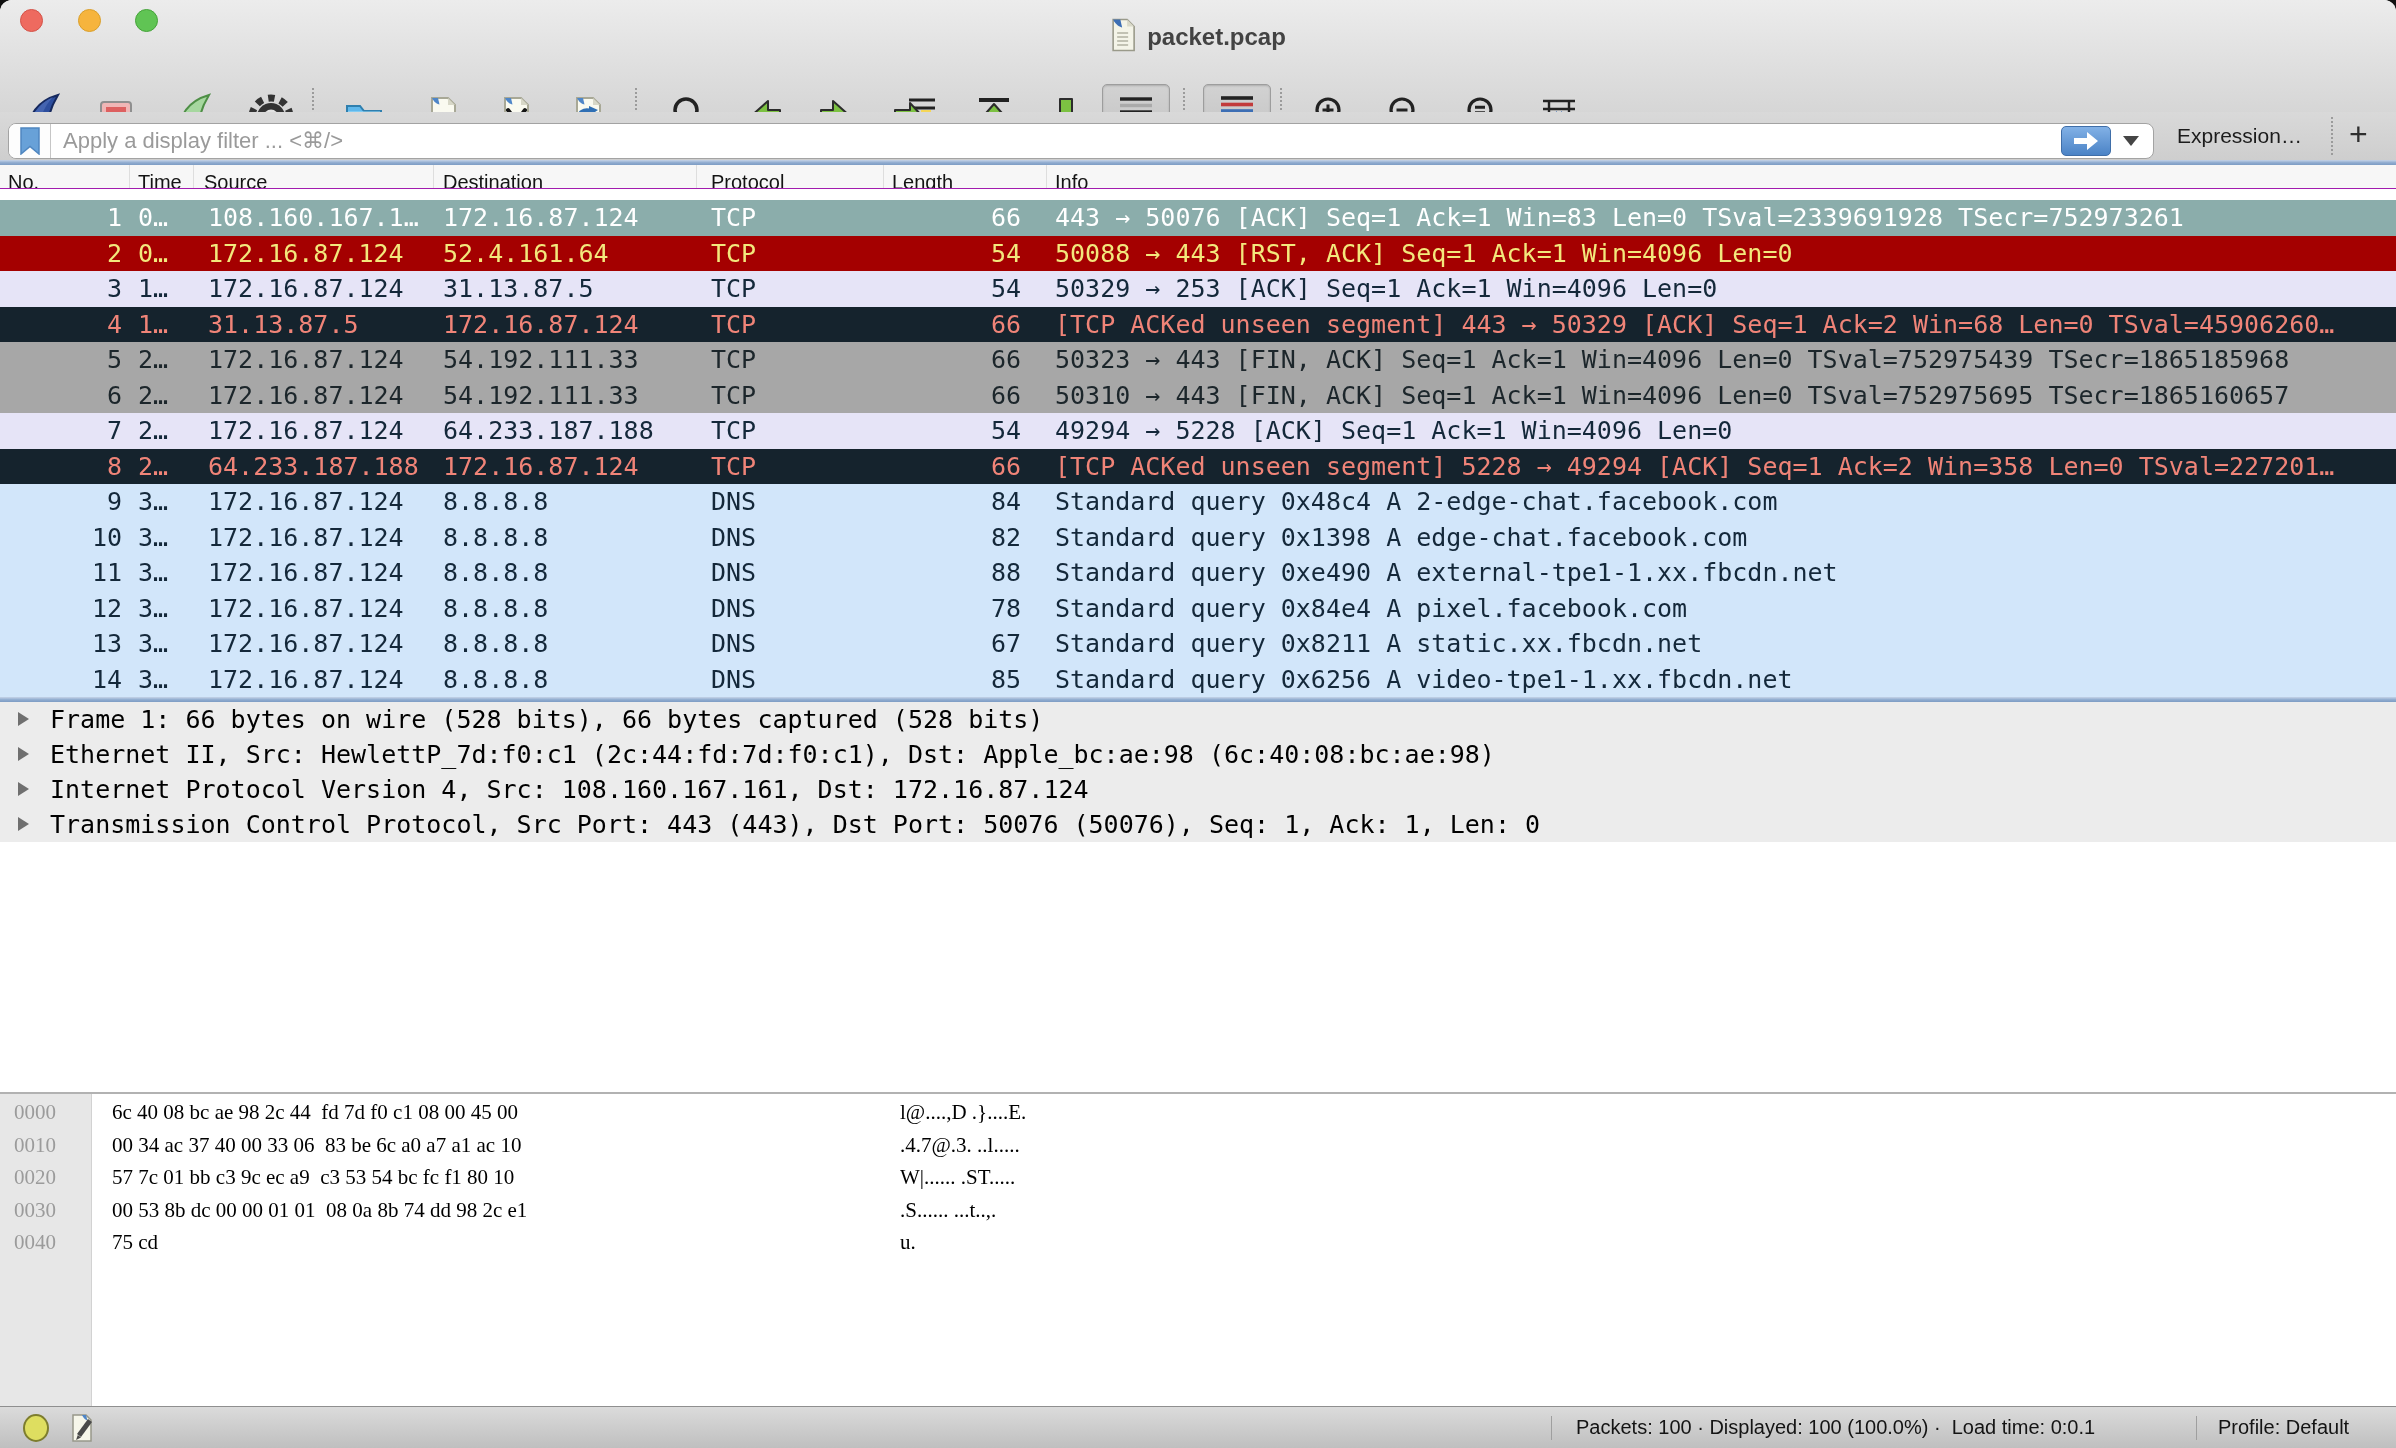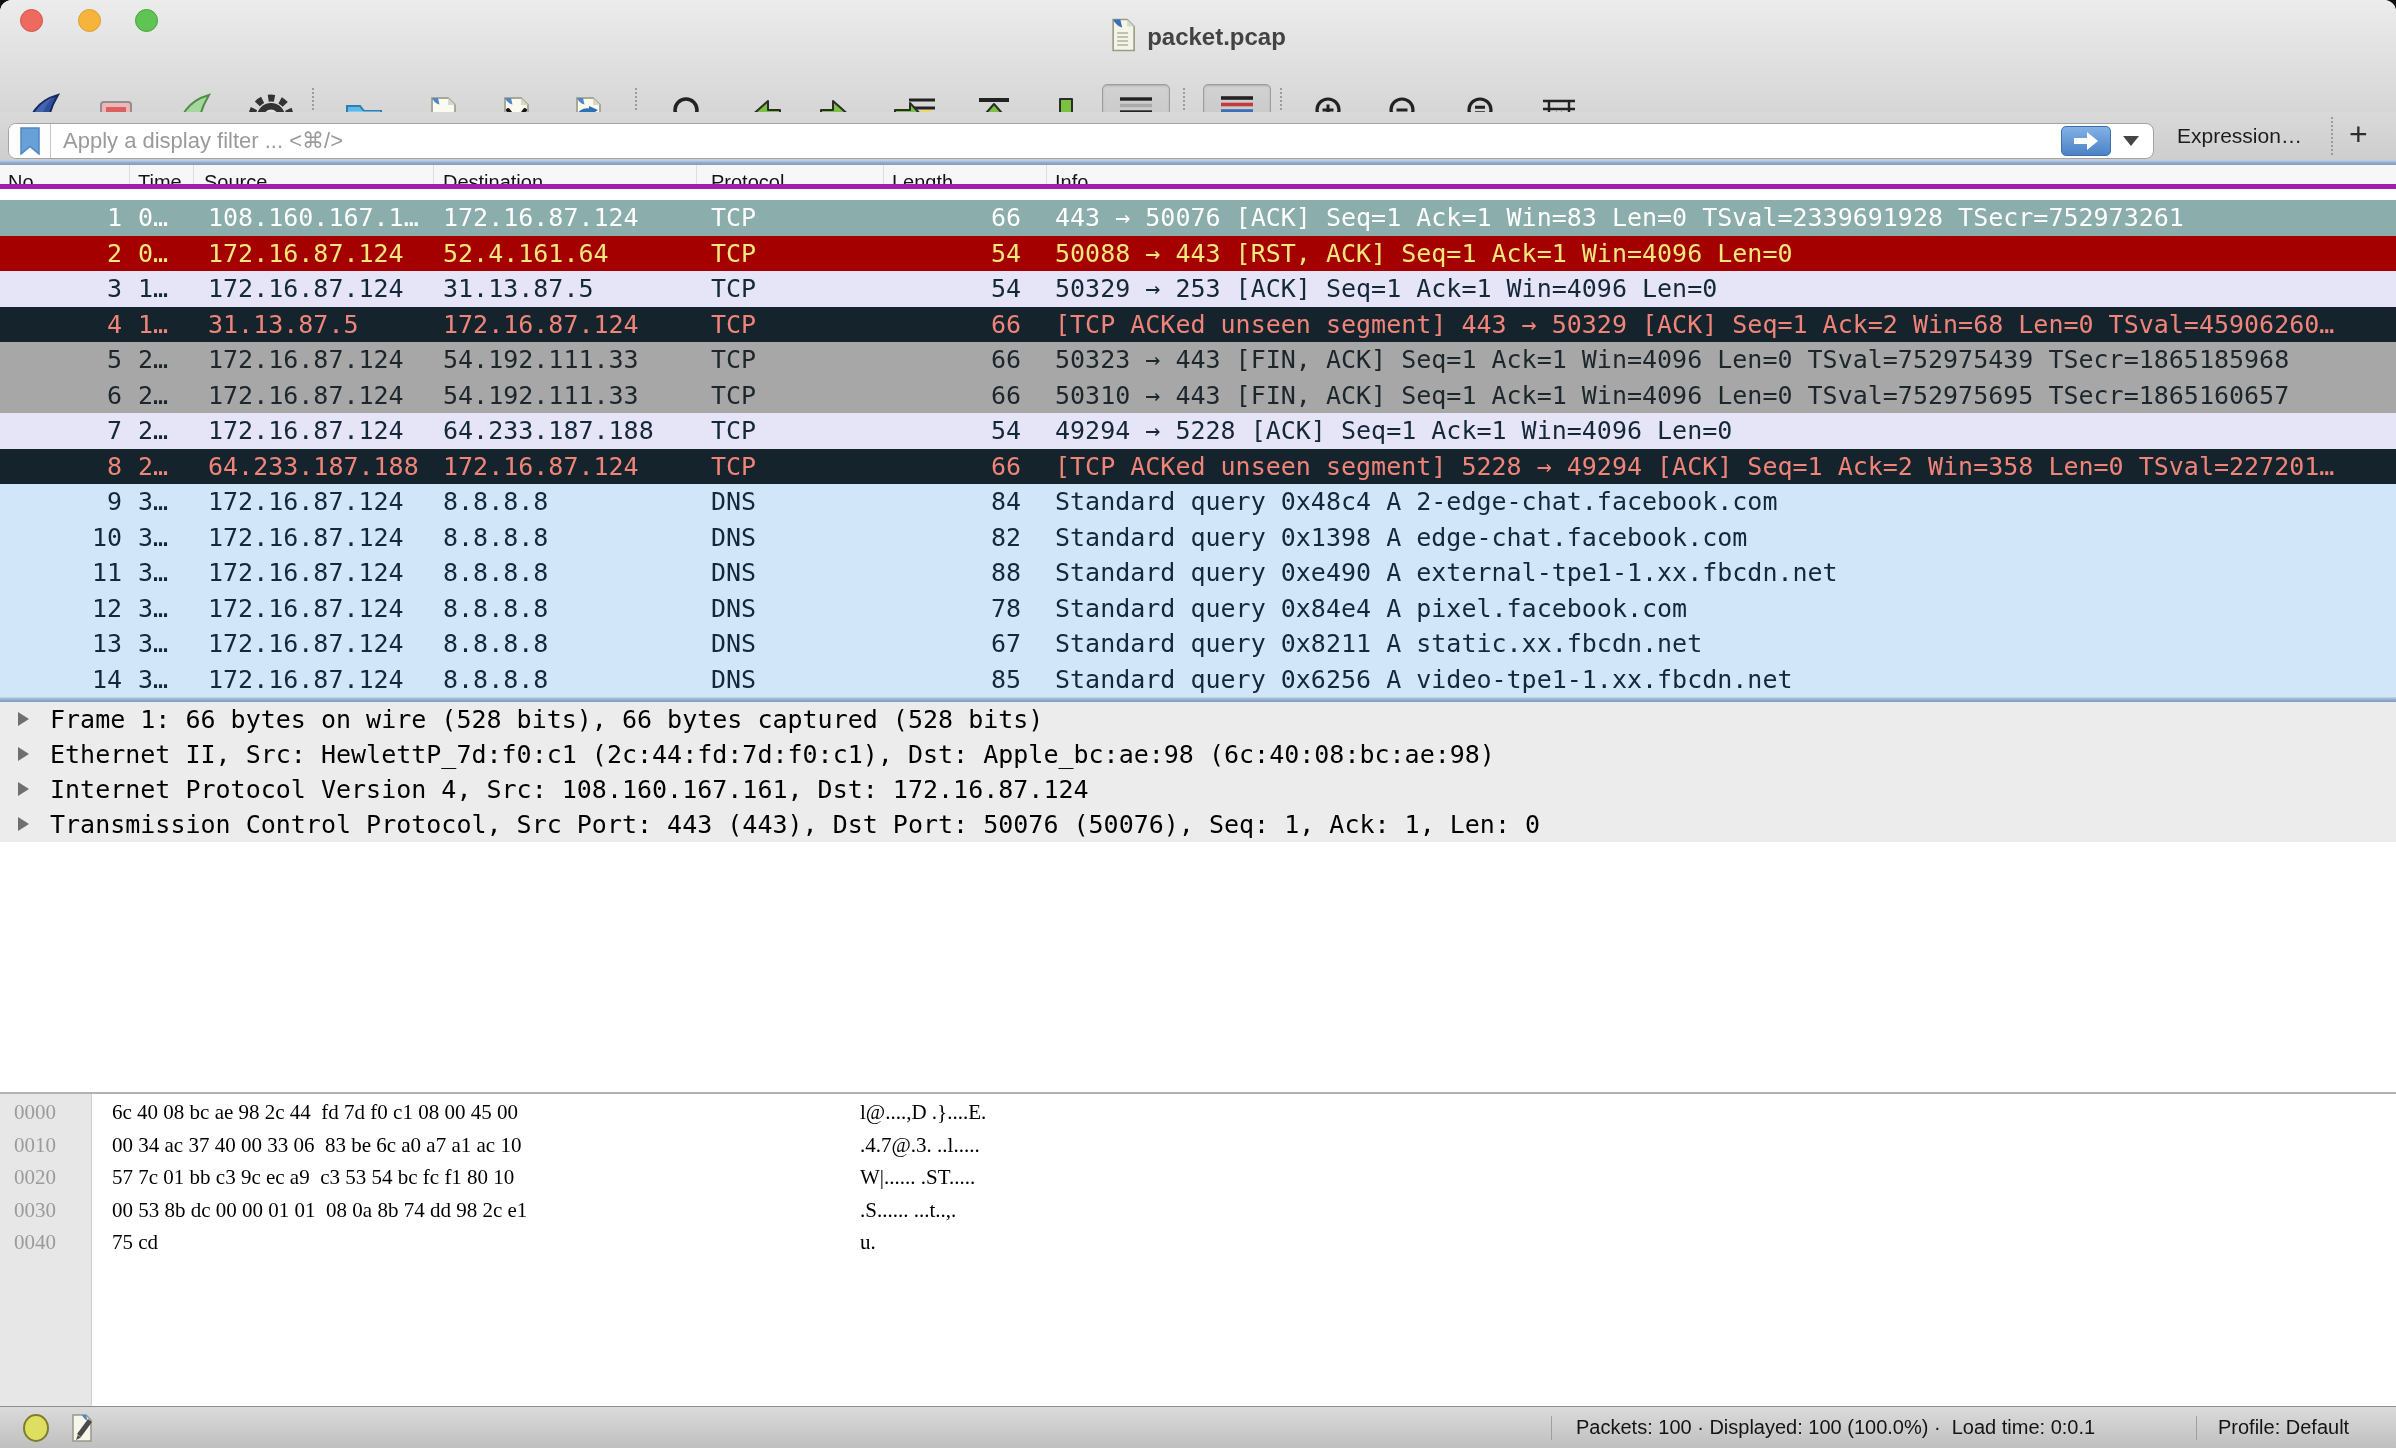--- a/index.html
+++ b/index.html
@@ -43,21 +43,21 @@
                border-top:10px solid #454545;margin-right:14px;}
   .expression-label{position:absolute;top:0;left:2177px;height:48px;line-height:48px;font-size:21px;color:#1c1c1c;}
   .filter-sep{position:absolute;top:5px;left:2331px;height:38px;border-left:2px dotted #9b9b9b;}
   .add-filter-btn{position:absolute;top:0;left:2349px;height:48px;line-height:44px;font-size:32px;color:#2e2e2e;}
 
   
   .blueband{position:absolute;left:0;width:2396px;height:5px;
             background:linear-gradient(180deg,#c6d4e8 0%,#8fabcf 55%,#7d9cc4 100%);}
   .band-top{top:160px;} .band-split{top:697px;}
   .plheader{position:absolute;top:165px;left:0;width:2396px;height:24px;background:#f7f7f7;
-            border-bottom:5px solid #a21caf;display:flex;font-size:20px;color:#141414;}
+            border-bottom:1px solid #a21caf;display:flex;font-size:20px;color:#141414;}
   .plheader .hcell{line-height:34px;border-right:1px solid #dedede;overflow:hidden;white-space:nowrap;}
   .prows{position:absolute;top:200px;left:0;width:2396px;height:497px;overflow:hidden;
          font-family:"DejaVu Sans Mono","Liberation Mono",monospace;font-size:25px;}
   .prow{display:flex;height:35.5px;}
   .cell{line-height:35.5px;white-space:pre;overflow:hidden;flex:0 0 auto;}
   .col-no{width:130px;text-align:right;padding-right:8px;}
   .col-time{width:64px;padding-left:8px;}
   .col-source{width:240px;padding-left:14px;}
   .col-destination{width:263px;padding-left:9px;}
   .col-protocol{width:187px;padding-left:14px;}
@@ -88,21 +88,21 @@
   
   .hexpane{position:absolute;top:1092px;left:0;width:2396px;height:314px;background:#fff;
            border-top:2px solid #b2b2b2;}
   .gutter{position:absolute;top:0;left:0;width:92px;height:100%;background:#e7e7e7;border-right:1px solid #d2d2d2;}
   .hrows{position:absolute;top:2px;left:0;width:2396px;
          font-family:Liberation Serif, serif;font-size:21px;}
   .hrow{position:relative;height:32.6px;}
   .hrow span{position:absolute;line-height:32.6px;white-space:pre;}
   .off{left:14px;color:#9b9b9b;}
   .hx{left:112px;color:#000;}
-  .as{left:860px;color:#000;text-align:center;}
+  .as{left:900px;color:#000;text-align:center;}
 
   
   .statusbar{position:absolute;top:1406px;left:0;width:2396px;height:42px;
              background:linear-gradient(180deg,#dbdbdb,#bfbfbf);border-top:1px solid #8f8f8f;
              font-size:20px;color:#141414;}
   .sb-sep{position:absolute;top:9px;height:24px;border-left:1px solid #9f9f9f;}
   .sb-text{position:absolute;top:0;height:42px;line-height:41px;white-space:pre;}
 </style>
 </head>
 <body>

